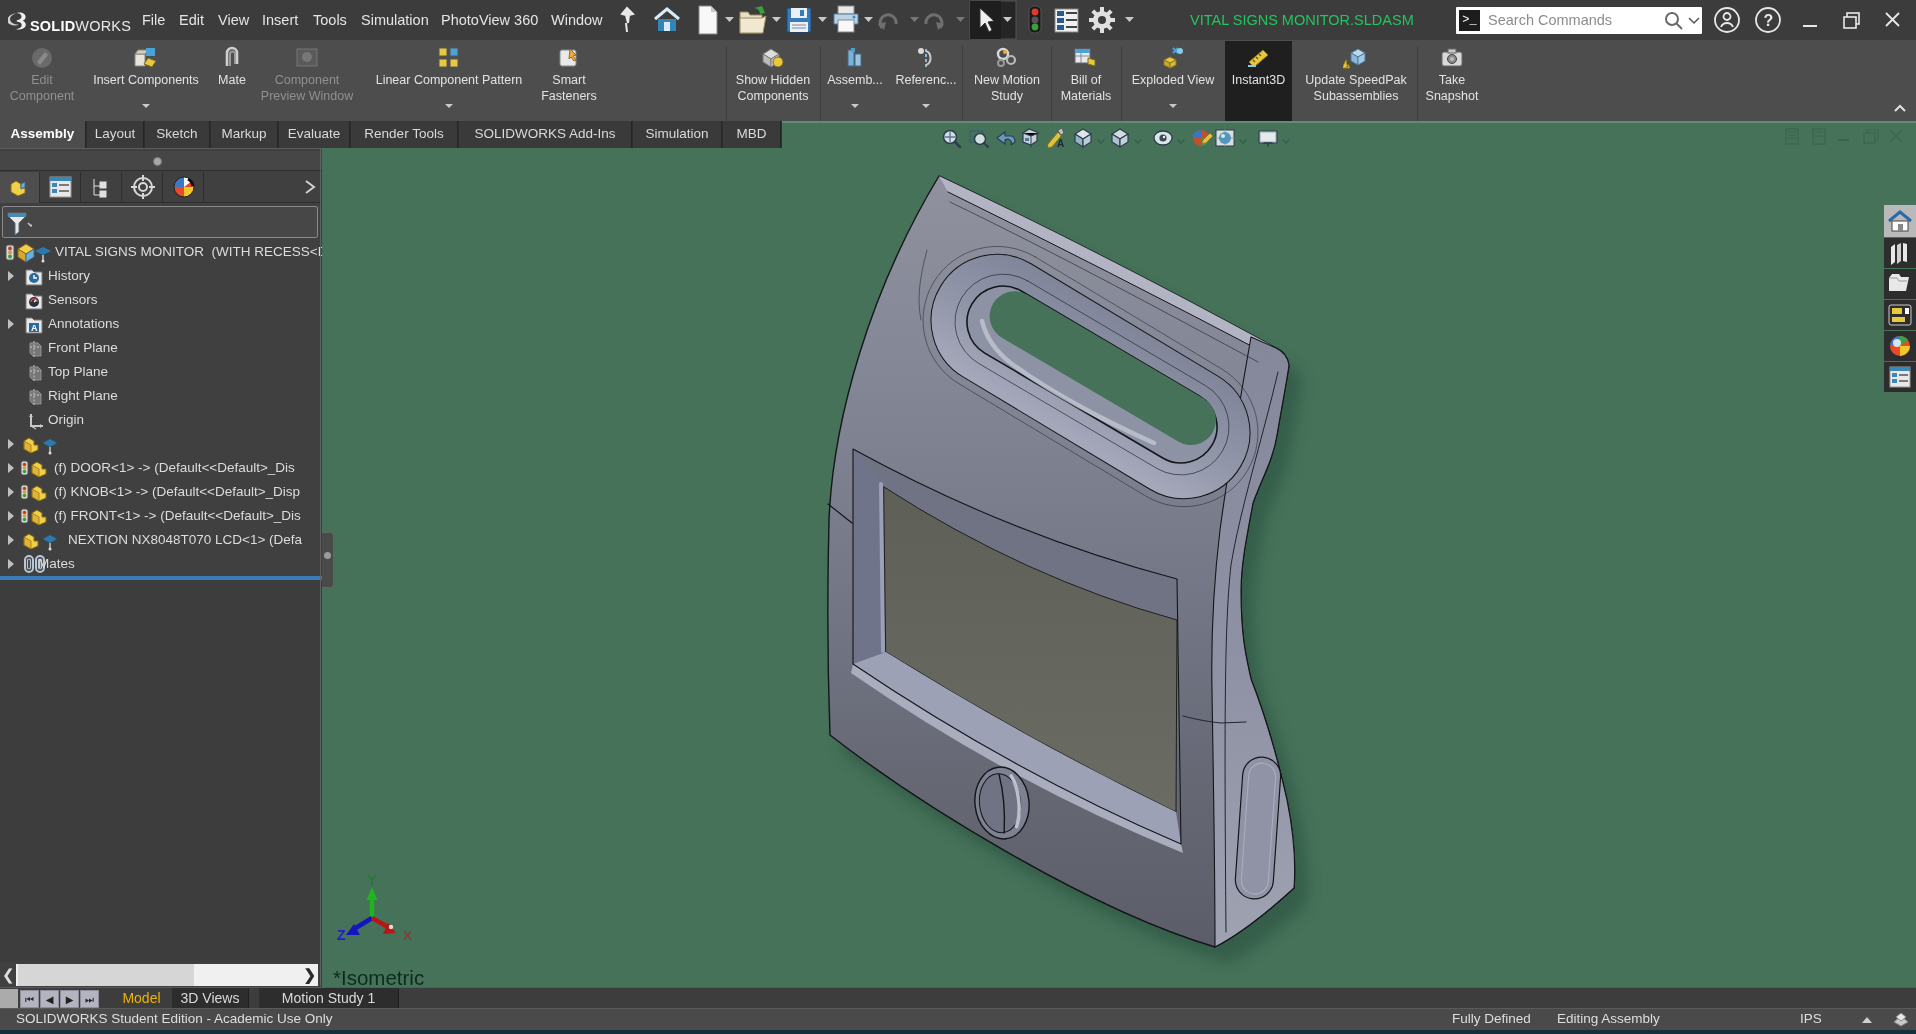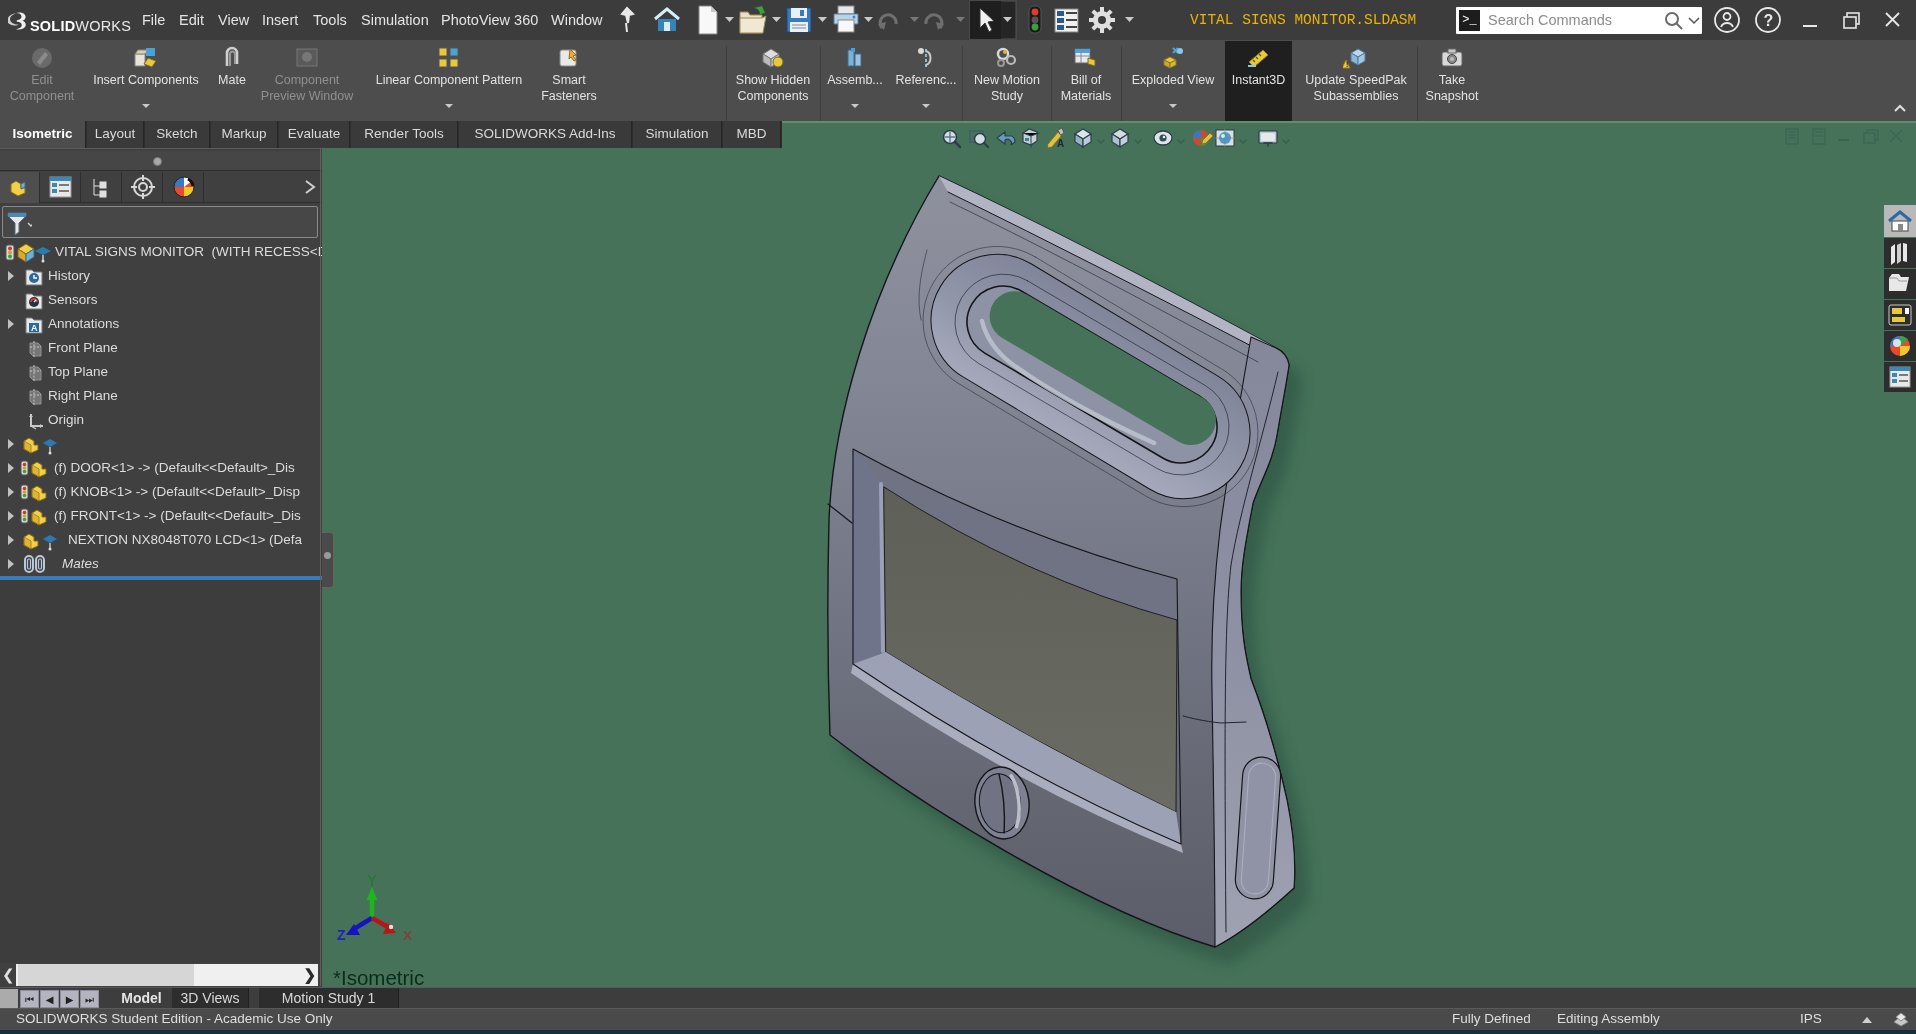--- a/index.html
+++ b/index.html
@@ -4,21 +4,21 @@
 <style>
 * { margin:0; padding:0; box-sizing:border-box; }
 html,body { width:1916px; height:1034px; overflow:hidden; background:#457259; font-family:"Liberation Sans", sans-serif; }
 #page { position:relative; width:1916px; height:1034px;padding-left:32px; }
 .abs { position:absolute; }
 
 
 #titlebar { position:absolute; left:0; top:0; width:1916px; height:40px; background:#3c3c3c; }
 #titlebar .menu { position:absolute; top:0; height:40px; line-height:40px; color:#e4e4e4; font-size:14.5px; }
 #logo { position:absolute; left:8px; top:6px; }
-#doctitle { position:absolute; left:1190px; top:0; width:260px; height:40px; line-height:40px; color:#eab308; font-size:14.5px; white-space:nowrap;font-family:Liberation Mono, monospace; }
+#doctitle { position:absolute; left:1190px; top:0; width:260px; height:40px; line-height:40px; color:#22c55e; font-size:14.5px; white-space:nowrap; }
 #searchbox { position:absolute; left:1456px; top:7px; width:246px; height:27px; background:#fff; border-radius:1px; }
 #searchbox .sicon { position:absolute; left:3px; top:3px; width:21px; height:21px; background:#1d1d1d; color:#fff; font-size:12px; text-align:center; line-height:21px; font-family:"Liberation Mono",monospace; }
 #searchbox .stext { position:absolute; left:32px; top:0; height:27px; line-height:27px; color:#8c8c8c; font-size:14.5px; }
 
 
 #ribbon { position:absolute; left:0; top:40px; width:1916px; height:81px; background:#4d4d4d; }
 .rbtn { position:absolute; top:0; height:81px; text-align:center; color:#e2e2e2; font-size:12.5px; }
 .rbtn .ric { display:block; margin:6px auto 2px; width:26px; height:24px; position:relative; }
 .rbtn .rl { display:block; line-height:16px; white-space:nowrap; }
 .rbtn .gray { color:#909090; }
@@ -57,21 +57,21 @@
 #pflyout .knob { position:absolute; left:2px; top:19px; width:7px; height:7px; border-radius:50%; background:#9a9a9a; }
 
 
 #rstrip { position:absolute; left:1884px; top:205px; width:32px; height:181px; }
 .rsbtn { position:absolute; left:0; width:32px; height:30px; background:#2d2d2d; }
 .rsbtn.first { background:#b9b9b9; }
 
 
 #bottombar { position:absolute; left:0; top:987px; width:1916px; height:21px; background:#3d3d3d; border-top:1px solid #5a5a5a; }
 .btab { position:absolute; top:0px; height:21px; line-height:20px; text-align:center; font-size:14px; color:#d9d9d9; background:#2d2d2d; border-right:1px solid #1f1f1f; }
-.btab.active { background:#3d3d3d; color:#e5e5e5; font-weight:bold; }
+.btab.active { background:#3d3d3d; color:#eab308; font-weight:normal; }
 .navbtn { position:absolute; top:2px; width:19px; height:18px; background:#b4b4c0; border:1px solid #8e8e9a; color:#222; font-size:10px; text-align:center; line-height:17px; }
 #statusbar { position:absolute; left:0; top:1008px; width:1916px; height:22px; background:#4a4a4a; border-top:1px solid #5a5a5a; color:#dedede; font-size:13.5px; }
 #navystrip { position:absolute; left:0; top:1030px; width:1916px; height:4px; background:#14303c; }
 
 
 #overlay { position:absolute; left:0; top:0; width:1916px; height:1034px; pointer-events:none; }
 </style>
 </head>
 <body>
 <div id="page">
@@ -374,21 +374,21 @@
           </svg></span>
     <span class="rl">Take</span>
         <span class="rl">Snapshot</span>
   </div>
   <div class="abs" style="left:1893px;top:62px;width:14px;height:14px;"><svg width="14" height="14">
           <path d="M2 9 L7 4 L12 9" fill="none" stroke="#e0e0e0" stroke-width="2"></path>
         </svg></div>
 </div>
 
 <div id="tabrow">
-  <div class="tab active" style="left:0;width:86px;">Isometric</div>
+  <div class="tab active" style="left:0;width:86px;">Assembly</div>
   <div class="tab" style="left:87px;width:57px;">Layout</div>
   <div class="tab" style="left:145px;width:65px;">Sketch</div>
   <div class="tab" style="left:211px;width:67px;">Markup</div>
   <div class="tab" style="left:279px;width:71px;">Evaluate</div>
   <div class="tab" style="left:351px;width:107px;">Render Tools</div>
   <div class="tab" style="left:459px;width:173px;">SOLIDWORKS Add-Ins</div>
   <div class="tab" style="left:633px;width:89px;">Simulation</div>
   <div class="tab" style="left:723px;width:58px;">MBD</div>
 </div>
 <div id="vptop"></div>
@@ -624,21 +624,21 @@
     <div class="trow" style="top:312px;">
           <span class="tarr"></span>
       <svg width="50" height="24" style="position:absolute;left:0;top:0;">
             <g transform="translate(24,3)" fill="none" stroke="#b8c8d8">
               <rect x="1" y="1" width="8" height="16" rx="4" stroke-width="2"></rect>
               <rect x="3.5" y="4" width="3" height="10" rx="1.5" stroke-width="1.2"></rect>
               <rect x="12" y="1" width="8" height="16" rx="4" stroke-width="2"></rect>
               <rect x="14.5" y="4" width="3" height="10" rx="1.5" stroke-width="1.2"></rect>
             </g>
           </svg>
-      <span class="txt" style="left:62px;font-style:italic;">Mates</span>
+      <span class="txt" style="left:38px;">Mates</span>
     </div>
   </div>
   <div id="bluebar"></div>
   <div id="plower"></div>
   <div id="pscroll">
     <div class="track"></div>
     <div class="thumb"></div>
     <div class="la">❮</div>
     <div class="ra">❯</div>
   </div>

